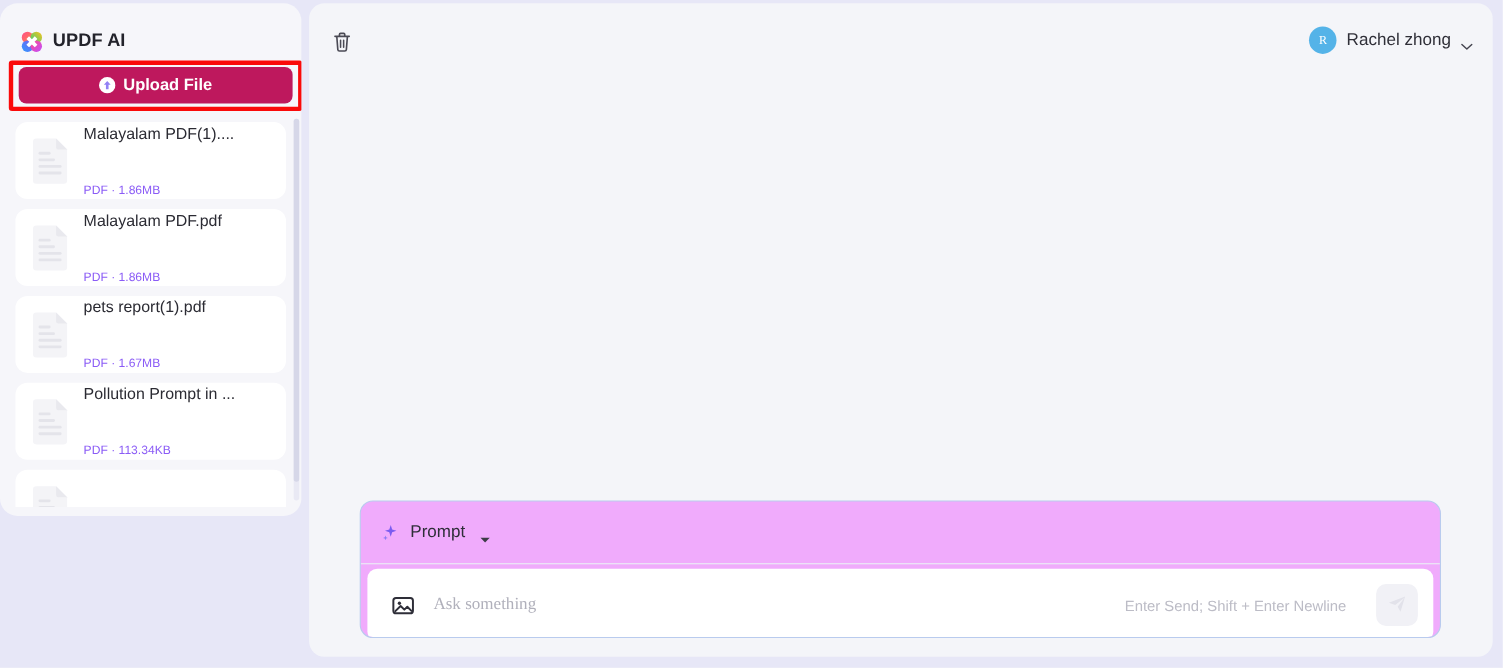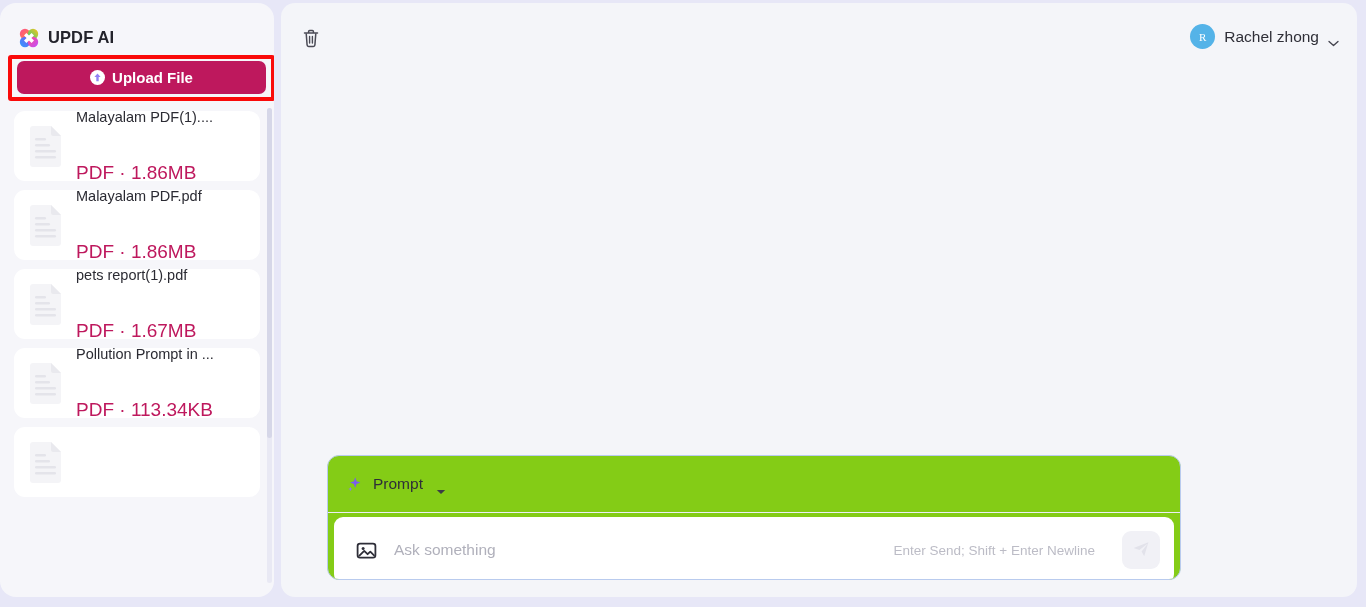--- a/index.html
+++ b/index.html
@@ -21,21 +21,21 @@
     width: 1366px;
     height: 607px;
   }
 
   
   .sidebar {
     position: absolute;
     left: 0;
     top: 3px;
     width: 274px;
-    height: 594px;
+    height: 466px;
     background: #f6f6fa;
     border-radius: 16px;
     overflow: hidden;
   }
 
   .sidebar-inner {
     position: absolute;
     inset: 0;
     display: flex;
     flex-direction: column;
@@ -140,22 +140,22 @@
   }
 
   .file-name {
     font-size: 14.5px;
     color: #2b2b33;
     white-space: nowrap;
     overflow: hidden;
   }
 
   .file-sub {
-    font-size: 19px;
-    color: #be185d;
+    font-size: 11px;
+    color: #8b5cf6;
     white-space: nowrap;
     margin-top: 32px;
   }
 
   
   .sb-track {
     position: absolute;
     right: 2px;
     top: 105px;
     width: 5px;
@@ -237,25 +237,25 @@
     width: 11px;
     height: 7px;
     display: block;
   }
 
   
   .prompt-box {
     position: absolute;
     left: 46px;
     top: 452px;
-    width: 854px;
+    width: 983px;
     height: 125px;
     border: 1.5px solid #b9cbee;
     border-radius: 12px;
-    background: #84cc16;
+    background: #f0abfc;
     overflow: hidden;
   }
 
   .prompt-header {
     height: 57px;
     display: flex;
     align-items: center;
     padding-left: 18px;
     gap: 9px;
     border-bottom: 1px solid #eceef5;
@@ -295,21 +295,21 @@
     width: 21px;
     height: 21px;
     flex: 0 0 21px;
     cursor: pointer;
   }
 
   .ask-input {
     border: none;
     outline: none;
     background: transparent;
-    font-family: Liberation Sans, sans-serif;
+    font-family: Liberation Serif, serif;
     font-size: 15.5px;
     color: #2e2e38;
     flex: 1;
     height: 100%;
   }
   .ask-input::placeholder { color: #b0b0bb; }
 
   .send-hint {
     font-size: 13.5px;
     color: #bcbcc6;

